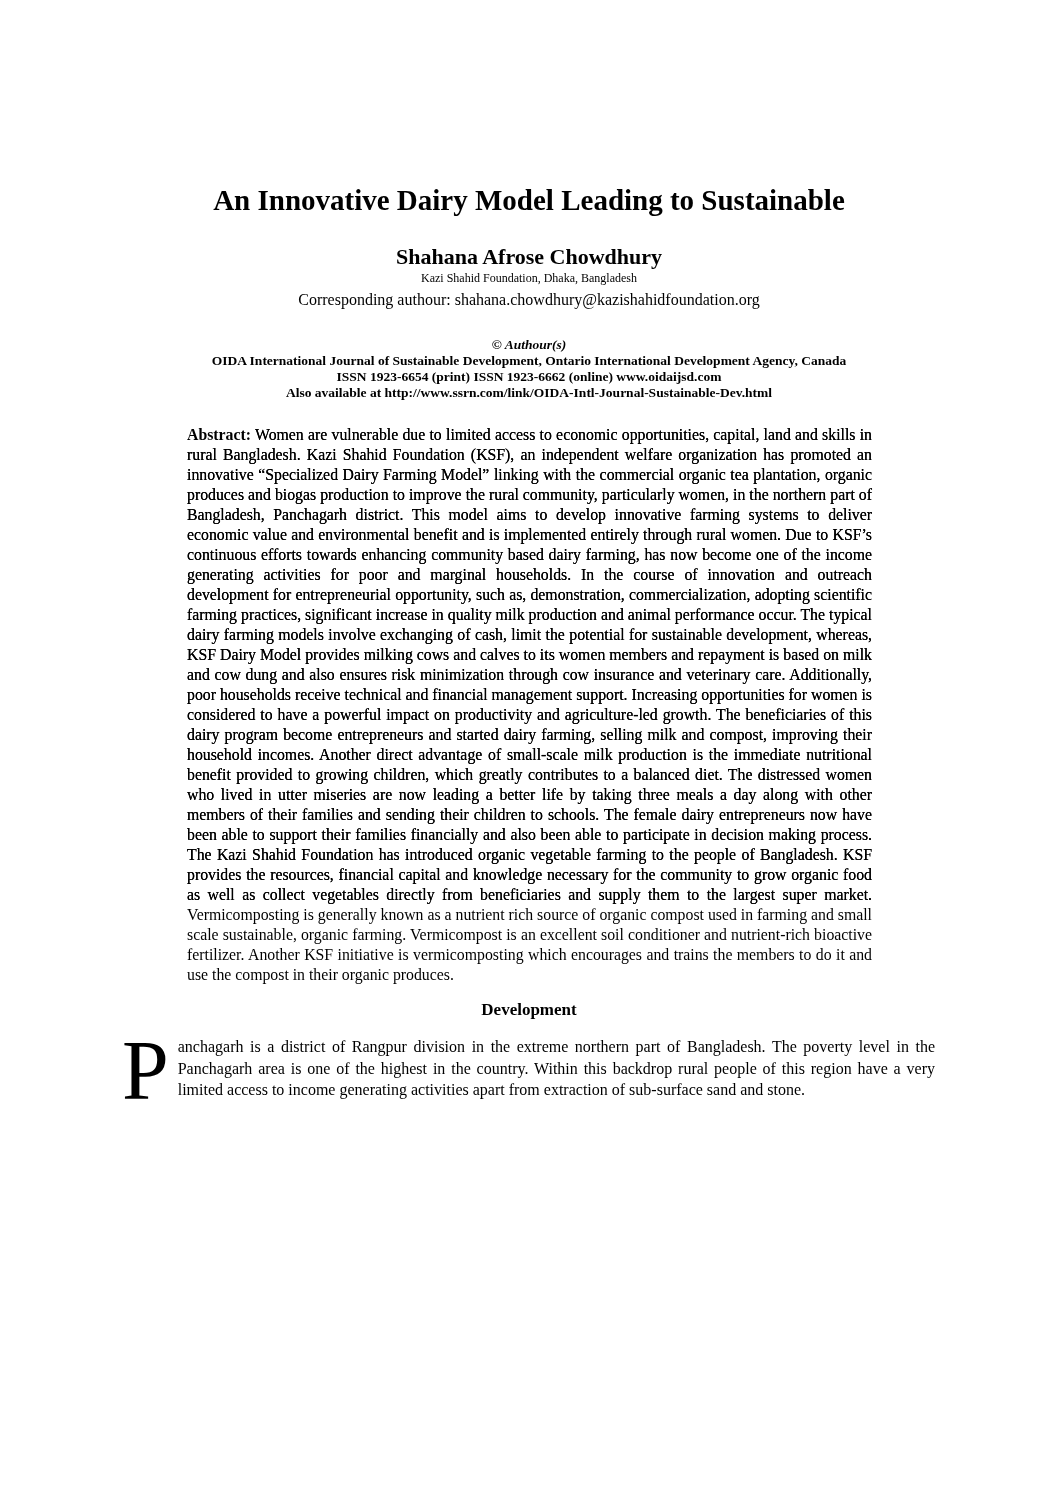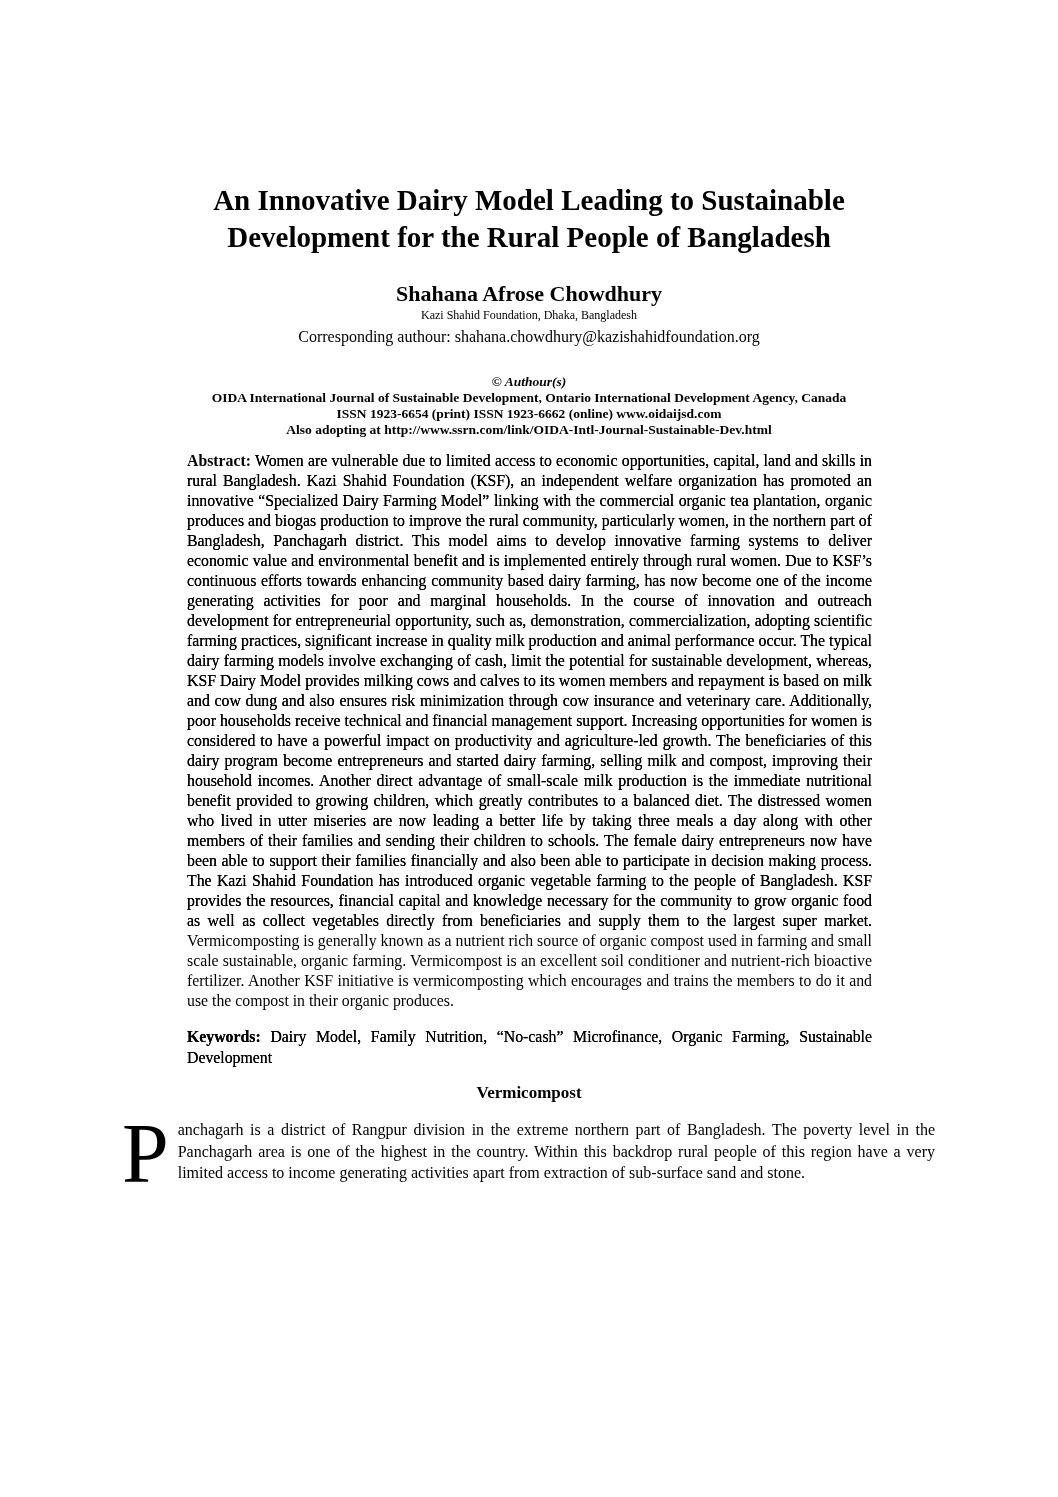--- a/index.html
+++ b/index.html
@@ -28,21 +28,21 @@
   .corresponding { font-size: 16px; line-height: 21px; }
   .publisher-block {
     text-align: center;
     margin-top: 27px;
     font-size: 13.5px;
     line-height: 16px;
     font-weight: bold;
   }
   .publisher-block .copyright { font-style: italic; }
   .abstract {
-    margin: 13px 186px 0 187px;
+    margin: 24px 186px 0 187px;
     text-align: justify;
     font-size: 15.8px;
     line-height: 20px;
   }
   .lbl { font-weight: bold; }
   .ab-main { text-shadow: 0 0 0.4px currentColor; }
   .ab-alt { text-shadow: none; }
   .keywords {
     margin: 15px 186px 0 187px;
     text-align: justify;
@@ -77,50 +77,45 @@
   }
   sup.fnref { font-size: 10.5px; line-height: 0; vertical-align: super; }
 </style>
 </head>
 <body>
 
 <div class="page">
 
   <h1 class="title">
     <span class="tline">An Innovative Dairy Model Leading to Sustainable</span>
-    <span class="tline">Development for the Rural People of Bangladesh</span>
   </h1>
 
   <div class="author-block">
     <div class="author-name">Shahana Afrose Chowdhury</div>
     <div class="affiliation">Kazi Shahid Foundation, Dhaka, Bangladesh</div>
     <div class="corresponding">
       <span>Corresponding authour:</span>
       <span>shahana.chowdhury@kazishahidfoundation.org</span>
     </div>
   </div>
 
   <div class="publisher-block">
     <div class="copyright">© Authour(s)</div>
     <div>OIDA International Journal of Sustainable Development, Ontario International Development Agency, Canada</div>
     <div>ISSN 1923-6654 (print) ISSN 1923-6662 (online) www.oidaijsd.com</div>
-    <div>Also adopting at http://www.ssrn.com/link/OIDA-Intl-Journal-Sustainable-Dev.html</div>
+    <div>Also available at http://www.ssrn.com/link/OIDA-Intl-Journal-Sustainable-Dev.html</div>
   </div>
 
   <p class="abstract">
     <span class="lbl">Abstract:</span>
     <span class="ab-main">Women are vulnerable due to limited access to economic opportunities, capital, land and skills in rural Bangladesh. Kazi Shahid Foundation (KSF), an independent welfare organization has promoted an innovative “Specialized Dairy Farming Model” linking with the commercial organic tea plantation, organic produces and biogas production to improve the rural community, particularly women, in the northern part of Bangladesh, Panchagarh district. This model aims to develop innovative farming systems to deliver economic value and environmental benefit and is implemented entirely through rural women. Due to KSF’s continuous efforts towards enhancing community based dairy farming, has now become one of the income generating activities for poor and marginal households. In the course of innovation and outreach development for entrepreneurial opportunity, such as, demonstration, commercialization, adopting scientific farming practices, significant increase in quality milk production and animal performance occur. The typical dairy farming models involve exchanging of cash, limit the potential for sustainable development, whereas, KSF Dairy Model provides milking cows and calves to its women members and repayment is based on milk and cow dung and also ensures risk minimization through cow insurance and veterinary care. Additionally, poor households receive technical and financial management support. Increasing opportunities for women is considered to have a powerful impact on productivity and agriculture-led growth. The beneficiaries of this dairy program become entrepreneurs and started dairy farming, selling milk and compost, improving their household incomes. Another direct advantage of small-scale milk production is the immediate nutritional benefit provided to growing children, which greatly contributes to a balanced diet. The distressed women who lived in utter miseries are now leading a better life by taking three meals a day along with other members of their families and sending their children to schools. The female dairy entrepreneurs now have been able to support their families financially and also been able to participate in decision making process. The Kazi Shahid Foundation has introduced organic vegetable farming to the people of Bangladesh. KSF provides the resources, financial capital and knowledge necessary for the community to grow organic food as well as collect vegetables directly from beneficiaries and supply them to the largest super market.</span>
     <span class="ab-alt">Vermicomposting is generally known as a nutrient rich source of organic compost used in farming and small scale sustainable, organic farming. Vermicompost is an excellent soil conditioner and nutrient-rich bioactive fertilizer. Another KSF initiative is vermicomposting which encourages and trains the members to do it and use the compost in their organic produces.</span>
   </p>
 
-  <p class="keywords">
-    <span class="lbl">Keywords:</span>
-    <span>Dairy Model, Family Nutrition, “No-cash” Microfinance, Organic Farming, Sustainable Development</span>
-  </p>
 
-  <h2 class="section-heading">Vermicompost</h2>
+  <h2 class="section-heading">Development</h2>
 
   <p class="intro-para">
     <span class="dropcap">P</span><span>anchagarh is a district of Rangpur division in the extreme northern part of Bangladesh. The poverty level in the Panchagarh area is one of the highest in the country. Within this backdrop rural people of this region have a very limited access to income generating activities apart from extraction of sub-surface sand and stone.</span>
   </p>
 
 
 </div>
 
 </body></html>

